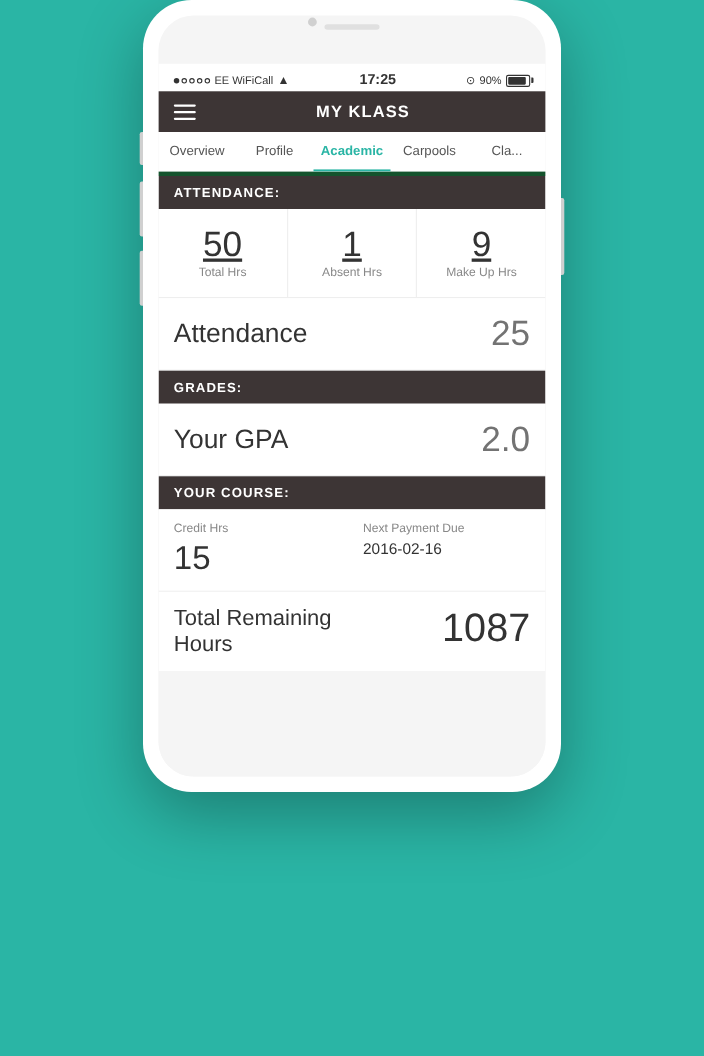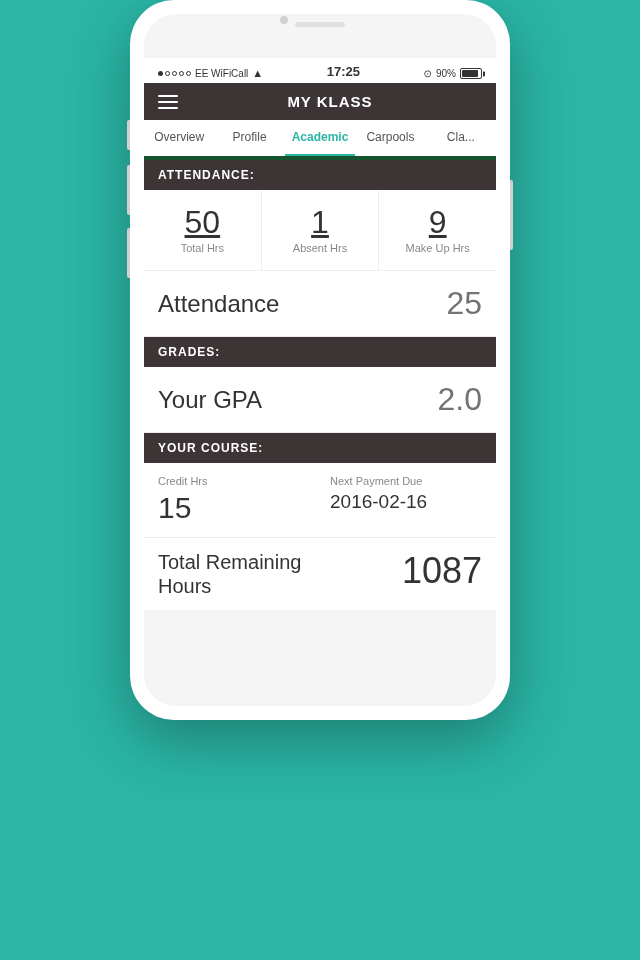--- a/index.html
+++ b/index.html
@@ -456,21 +456,21 @@
         <div class="section-header">YOUR COURSE:</div>
 
         <div class="course-row">
           <div class="course-cols">
             <div class="course-col">
               <div class="course-col-label">Credit Hrs</div>
               <div class="course-col-value">15</div>
             </div>
             <div class="course-col">
               <div class="course-col-label">Next Payment Due</div>
-              <div class="course-col-value" style="font-size:19px;">2016-02-16</div>
+              <div class="course-col-value" style="font-size:14px;">2016-02-16</div>
             </div>
           </div>
         </div>
 
         <div class="total-remaining-row">
           <div class="total-remaining-label">Total Remaining<br>Hours</div>
           <div class="total-remaining-value">1087</div>
         </div>
 
       </div>

